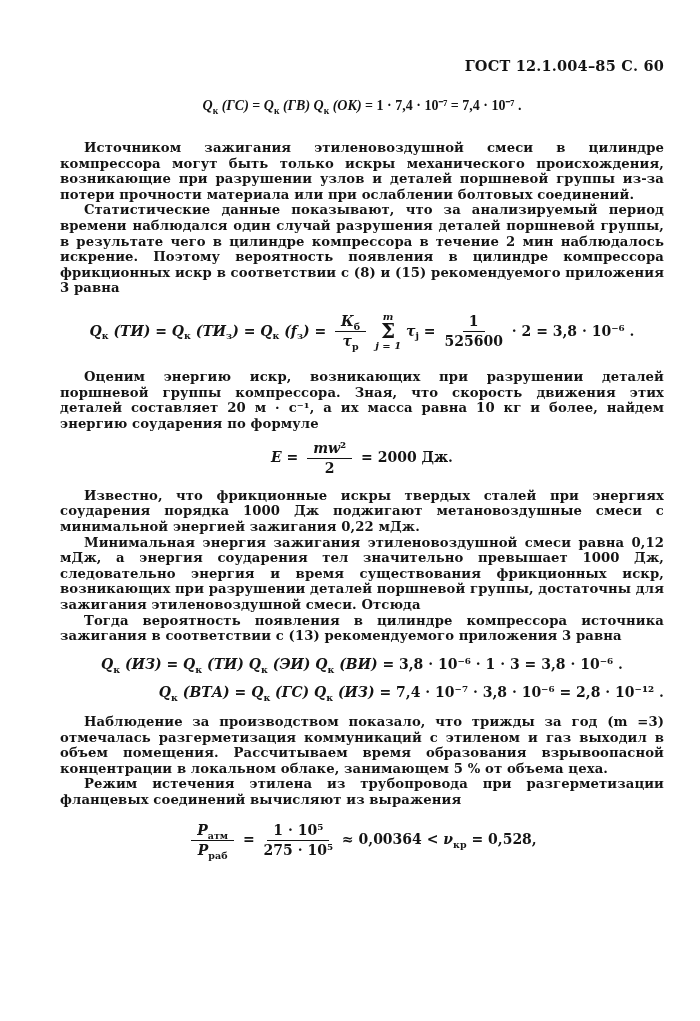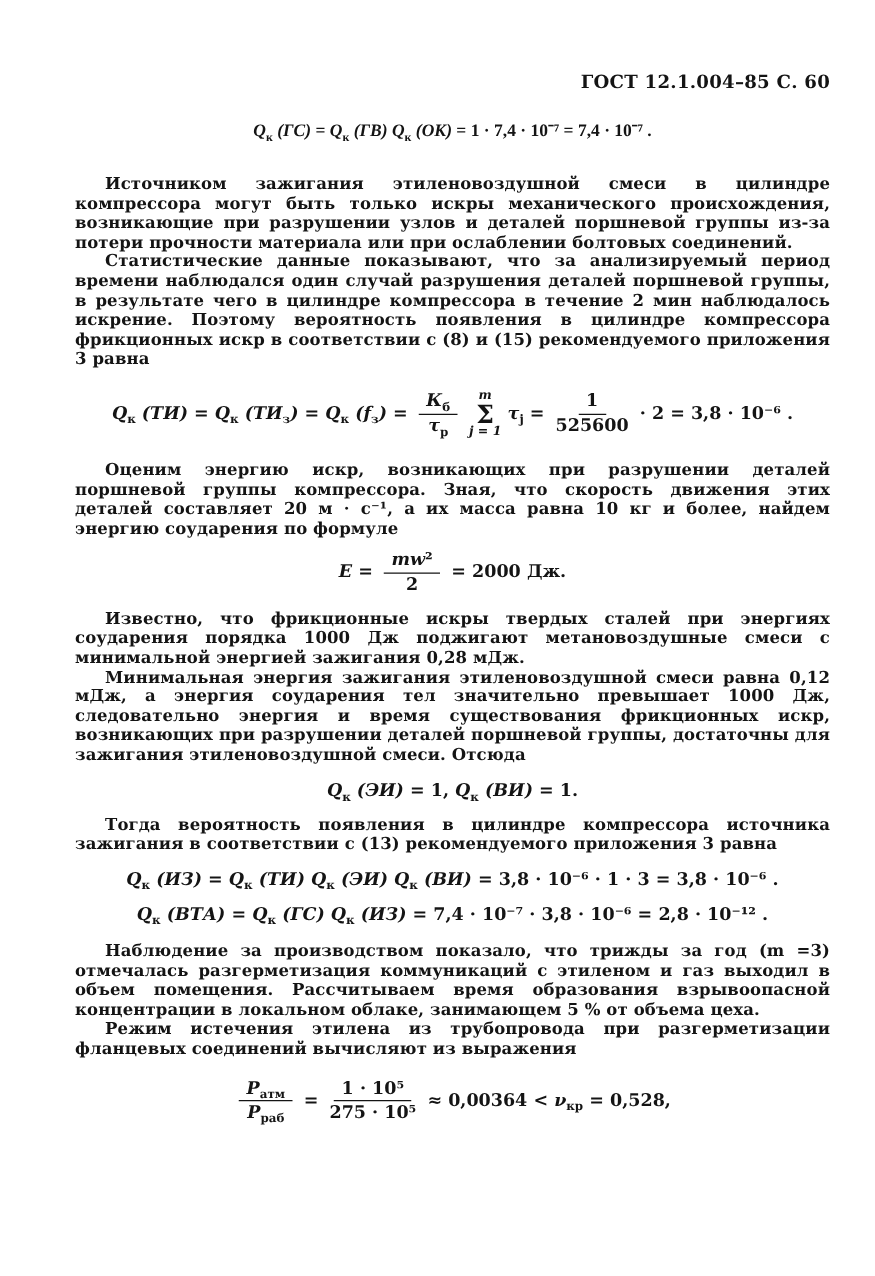--- a/index.html
+++ b/index.html
@@ -30,45 +30,44 @@
     vertical-align:middle;margin:0 5px;line-height:1;font-style:italic;
   }
   .sum .top{font-size:10px;}
   .sum .sig{font-size:20px;font-style:normal;line-height:.95;}
   .sum .bot{font-size:10px;}
   .f1{margin:24px 0 26px;font-family:Liberation Serif, serif;}
   .f2{margin:16px 0 18px;}
   .f3{margin:10px 0 12px;}
   .f4{margin:12px 0 12px;}
   .f5{margin:12px 0 12px;}
-  .f6{margin:12px 0 14px;}
+  .f6{margin:12px 0 14px;text-align:right;}
   .f7{margin:16px 0 0;}
   .pagenum{margin-top:26px;text-align:right;padding-right:41px;font-size:14.5px;}
 </style>
 </head>
 <body>
 
 <div class="page">
   <div class="header">ГОСТ 12.1.004–85 С. 60</div>
 
   <div class="formula f1"><span class="it">Q</span><sub>к</sub><span class="it"> (ГС) </span><span class="rm">= </span><span class="it">Q</span><sub>к</sub><span class="it"> (ГВ) Q</span><sub>к</sub><span class="it"> (ОК) </span><span class="rm">= 1 · 7,4 · 10⁻⁷ = 7,4 · 10⁻⁷ .</span></div>
 
   <p class="para">Источником зажигания этиленовоздушной смеси в цилиндре компрессора могут быть только искры механического происхождения, возникающие при разрушении узлов и деталей поршневой группы из-за потери прочности материала или при ослаблении болтовых соединений.</p>
   <p class="para">Статистические данные показывают, что за анализируемый период времени наблюдался один случай разрушения деталей поршневой группы, в результате чего в цилиндре компрессора в течение 2 мин наблюдалось искрение. Поэтому вероятность появления в цилиндре компрессора фрикционных искр в соответствии с (8) и (15) рекомендуемого приложения 3 равна</p>
 
   <div class="formula f2"><span class="it">Q</span><sub>к</sub><span class="it"> (ТИ) </span><span class="rm">= </span><span class="it">Q</span><sub>к</sub><span class="it"> (ТИ</span><sub>з</sub><span class="it">) </span><span class="rm">= </span><span class="it">Q</span><sub>к</sub><span class="it"> (f</span><sub>з</sub><span class="it">) </span><span class="rm">= </span><span class="frac"><span class="num"><span class="it">К</span><sub>б</sub></span><span class="den"><span class="it">τ</span><sub>р</sub></span></span><span class="sum"><span class="top">m</span><span class="sig">Σ</span><span class="bot">j = 1</span></span><span class="it">τ</span><sub>j</sub><span class="rm"> = </span><span class="frac"><span class="num"><span class="rm">1</span></span><span class="den"><span class="rm">525600</span></span></span><span class="rm"> · 2 = 3,8 · 10⁻⁶ .</span></div>
 
   <p class="para">Оценим энергию искр, возникающих при разрушении деталей поршневой группы компрессора. Зная, что скорость движения этих деталей составляет 20 м · с⁻¹, а их масса равна 10 кг и более, найдем энергию соударения по формуле</p>
 
   <div class="formula f3"><span class="it">E </span><span class="rm">= </span><span class="frac"><span class="num"><span class="it">mw</span><span class="rm">²</span></span><span class="den"><span class="rm">2</span></span></span><span class="rm"> = 2000 Дж.</span></div>
 
-  <p class="para">Известно, что фрикционные искры твердых сталей при энергиях соударения порядка 1000 Дж поджигают метановоздушные смеси с минимальной энергией зажигания 0,28 мДж.</p>
+  <p class="para">Известно, что фрикционные искры твердых сталей при энергиях соударения порядка 1000 Дж поджигают метановоздушные смеси с минимальной энергией зажигания 0,22 мДж.</p>
   <p class="para">Минимальная энергия зажигания этиленовоздушной смеси равна 0,12 мДж, а энергия соударения тел значительно превышает 1000 Дж, следовательно энергия и время существования фрикционных искр, возникающих при разрушении деталей поршневой группы, достаточны для зажигания этиленовоздушной смеси. Отсюда</p>
 
-  <div class="formula f4"><span class="it">Q</span><sub>к</sub><span class="it"> (ЭИ) </span><span class="rm">= 1, </span><span class="it">Q</span><sub>к</sub><span class="it"> (ВИ) </span><span class="rm">= 1.</span></div>
 
   <p class="para">Тогда вероятность появления в цилиндре компрессора источника зажигания в соответствии с (13) рекомендуемого приложения 3 равна</p>
 
   <div class="formula f5"><span class="it">Q</span><sub>к</sub><span class="it"> (ИЗ) </span><span class="rm">= </span><span class="it">Q</span><sub>к</sub><span class="it"> (ТИ) Q</span><sub>к</sub><span class="it"> (ЭИ) Q</span><sub>к</sub><span class="it"> (ВИ) </span><span class="rm">= 3,8 · 10⁻⁶ · 1 · 3 = 3,8 · 10⁻⁶ .</span></div>
 
 
   <div class="formula f6"><span class="it">Q</span><sub>к</sub><span class="it"> (ВТА) </span><span class="rm">= </span><span class="it">Q</span><sub>к</sub><span class="it"> (ГС) Q</span><sub>к</sub><span class="it"> (ИЗ) </span><span class="rm">= 7,4 · 10⁻⁷ · 3,8 · 10⁻⁶ = 2,8 · 10⁻¹² .</span></div>
 
   <p class="para">Наблюдение за производством показало, что трижды за год (m =3) отмечалась разгерметизация коммуникаций с этиленом и газ выходил в объем помещения. Рассчитываем время образования взрывоопасной концентрации в локальном облаке, занимающем 5 % от объема цеха.</p>
   <p class="para">Режим истечения этилена из трубопровода при разгерметизации фланцевых соединений вычисляют из выражения</p>

